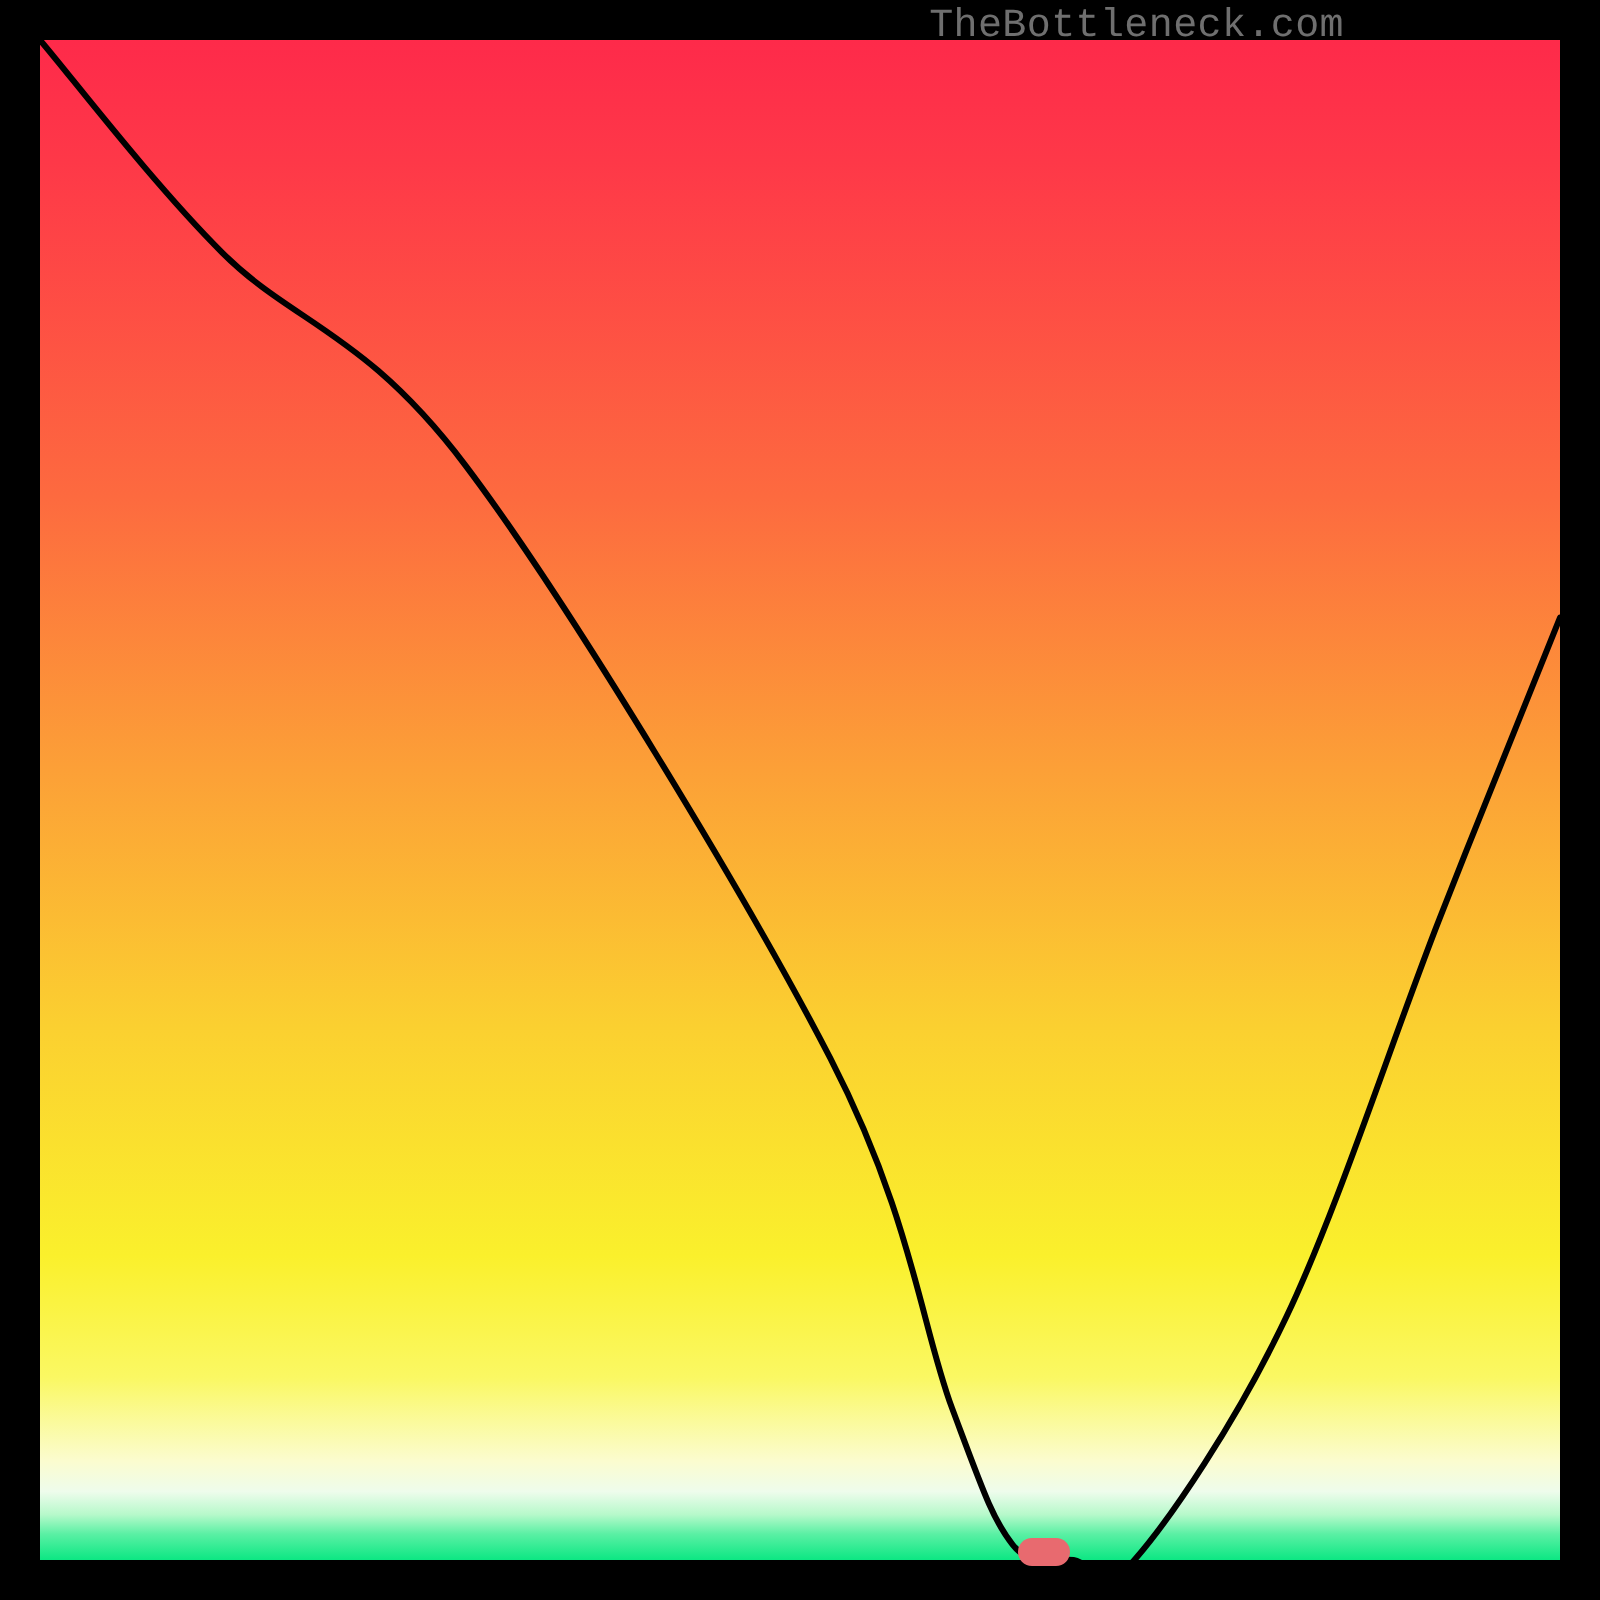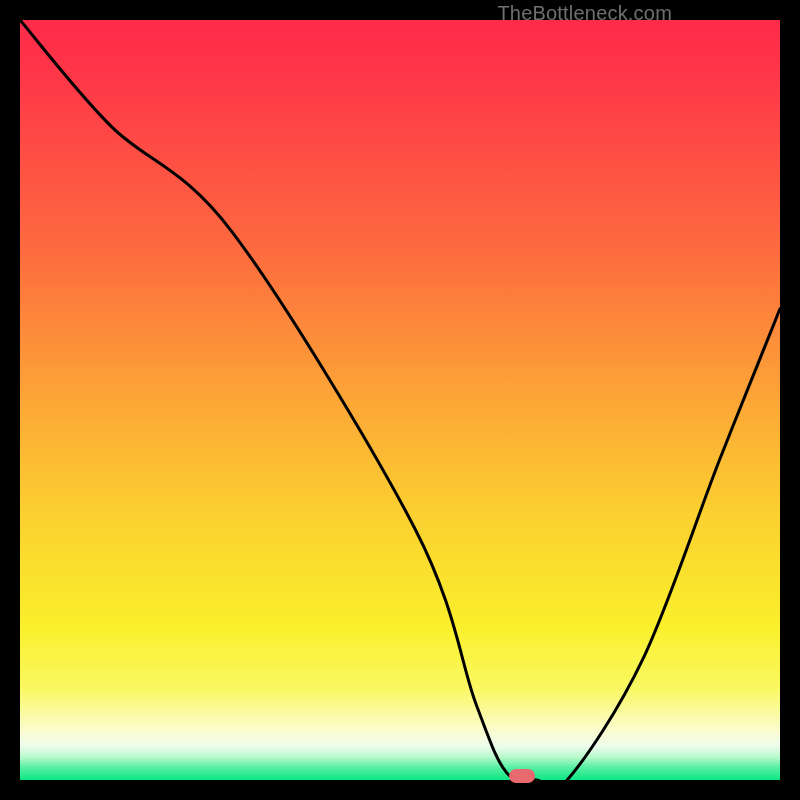--- a/index.html
+++ b/index.html
@@ -11,20 +11,21 @@
     overflow: hidden;
     font-family: Arial, Helvetica, sans-serif;
   }
   .frame {
     position: absolute;
     left: 0;
     top: 0;
     width: 696px;
     height: 800px;
     background: #000;
+    font-family: Liberation Mono, monospace;
   }
   .plot {
     position: absolute;
     left: 20px;
     top: 20px;
     width: 760px;
     height: 760px;
     
     background: linear-gradient(to bottom,
       #fe2a4a 0%,

